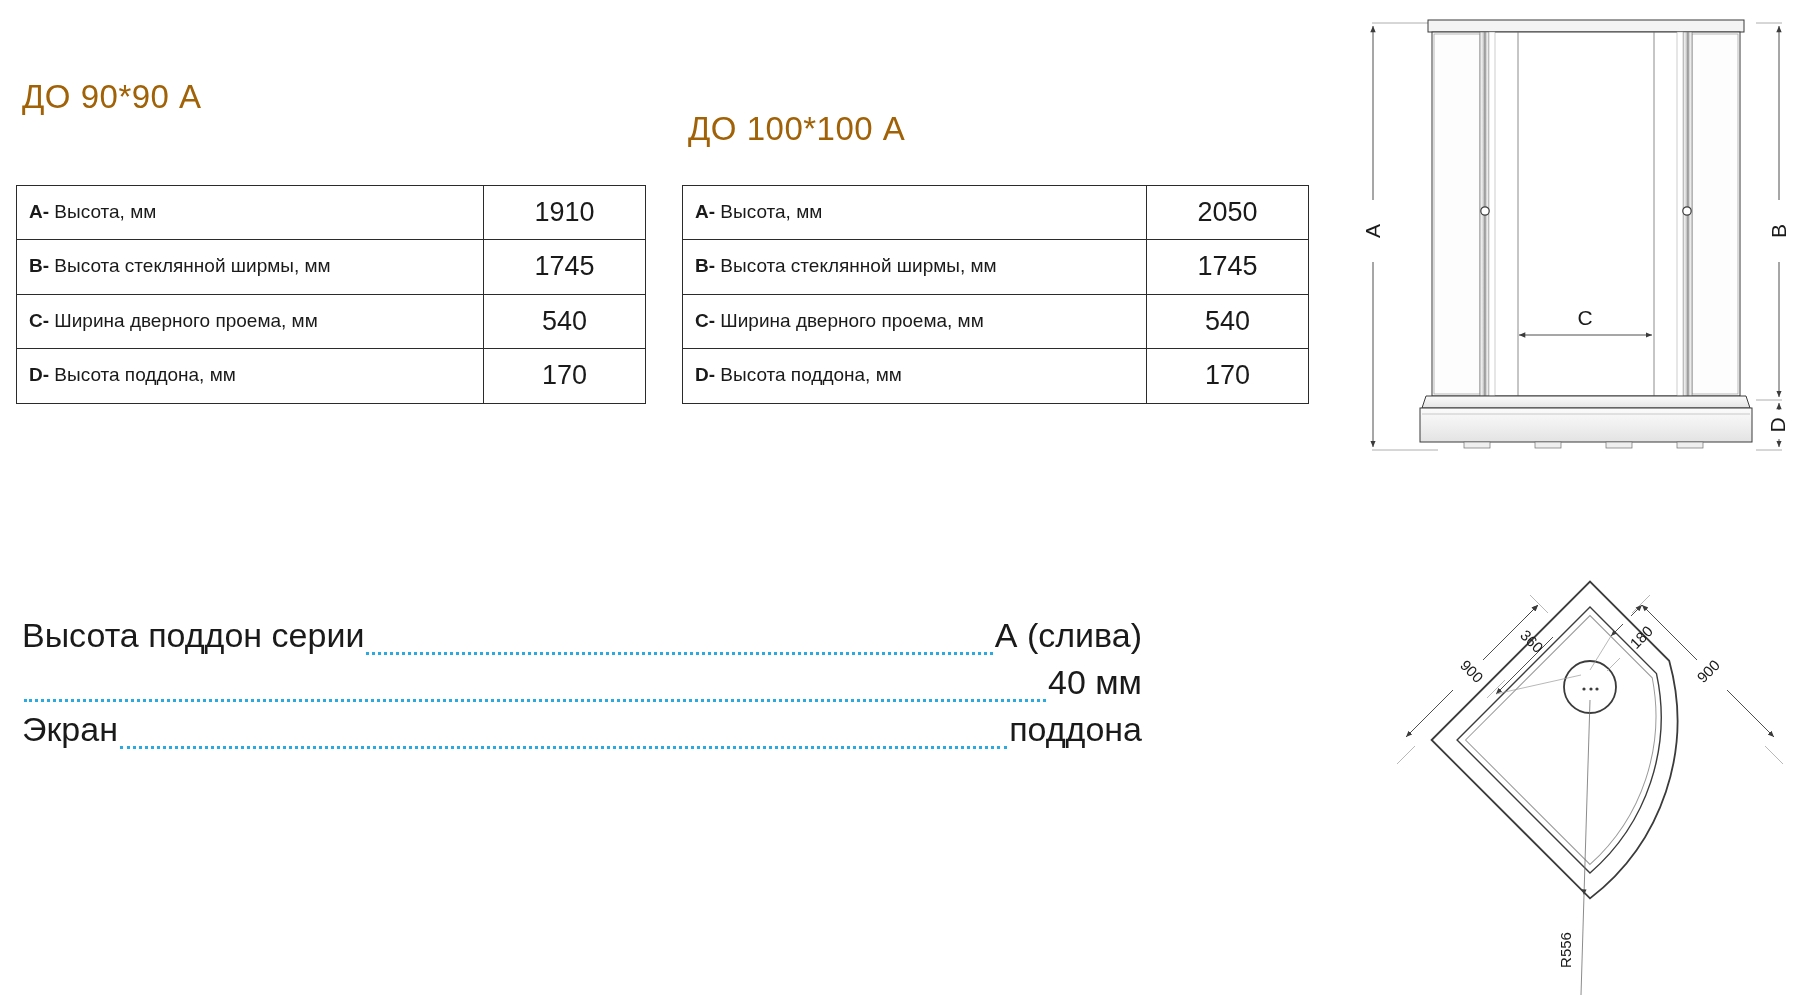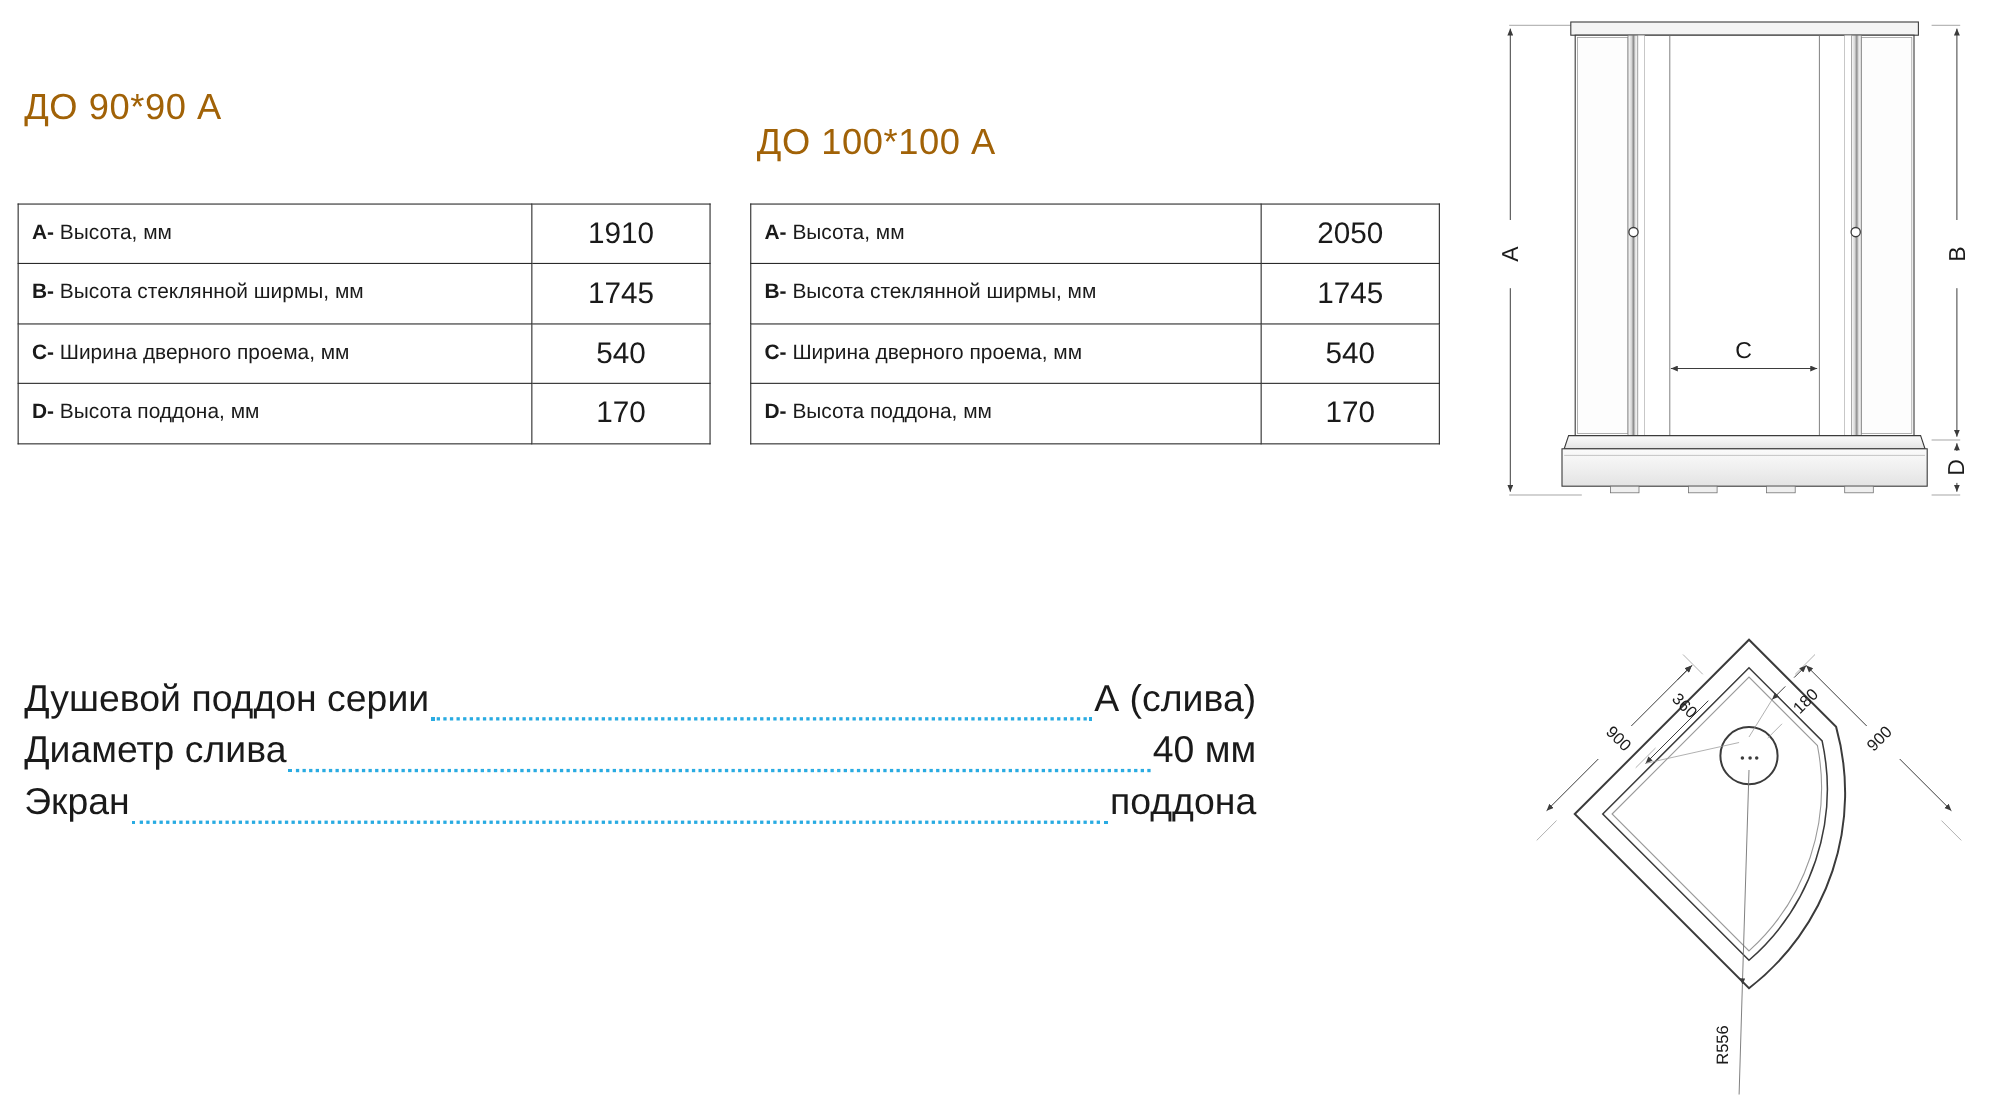--- a/index.html
+++ b/index.html
@@ -154,26 +154,25 @@
     </tr>
     <tr>
       <td class="label-cell"><span class="dim-letter">D</span><span class="dim-letter">-</span> <span>Высота поддона, мм</span></td>
       <td class="value-cell">170</td>
     </tr>
   </tbody>
 </table>
 
 <div id="spec-list">
   <div class="spec-row">
-    <span class="spec-label">Душевой поддон серии</span>
+    <span class="spec-label">Высота поддон серии</span>
     <span class="leader"></span>
     <span class="spec-value">А (слива)</span>
   </div>
   <div class="spec-row">
-    <span class="spec-label">Диаметр слива</span>
     <span class="leader"></span>
     <span class="spec-value">40 мм</span>
   </div>
   <div class="spec-row">
     <span class="spec-label">Экран</span>
     <span class="leader"></span>
     <span class="spec-value">поддона</span>
   </div>
 </div>
 

